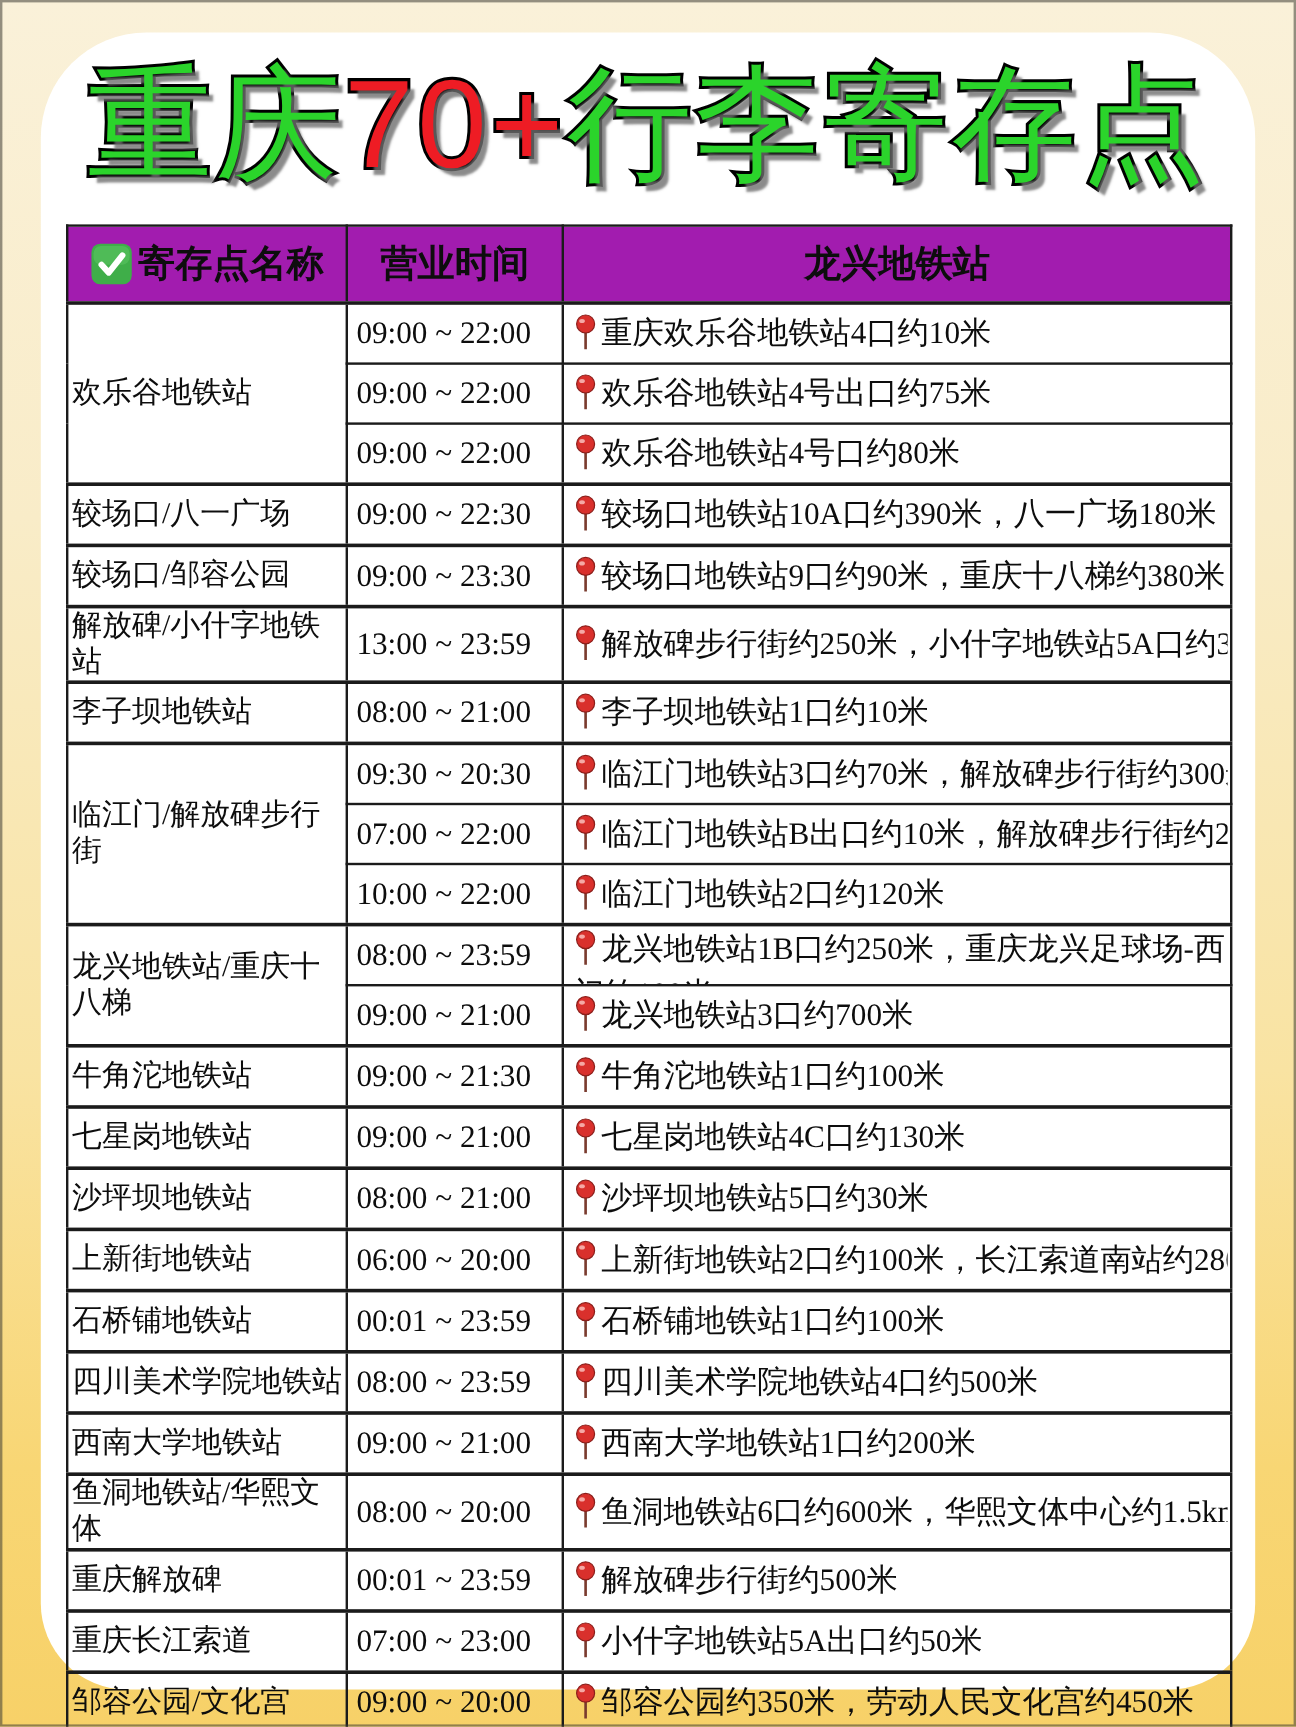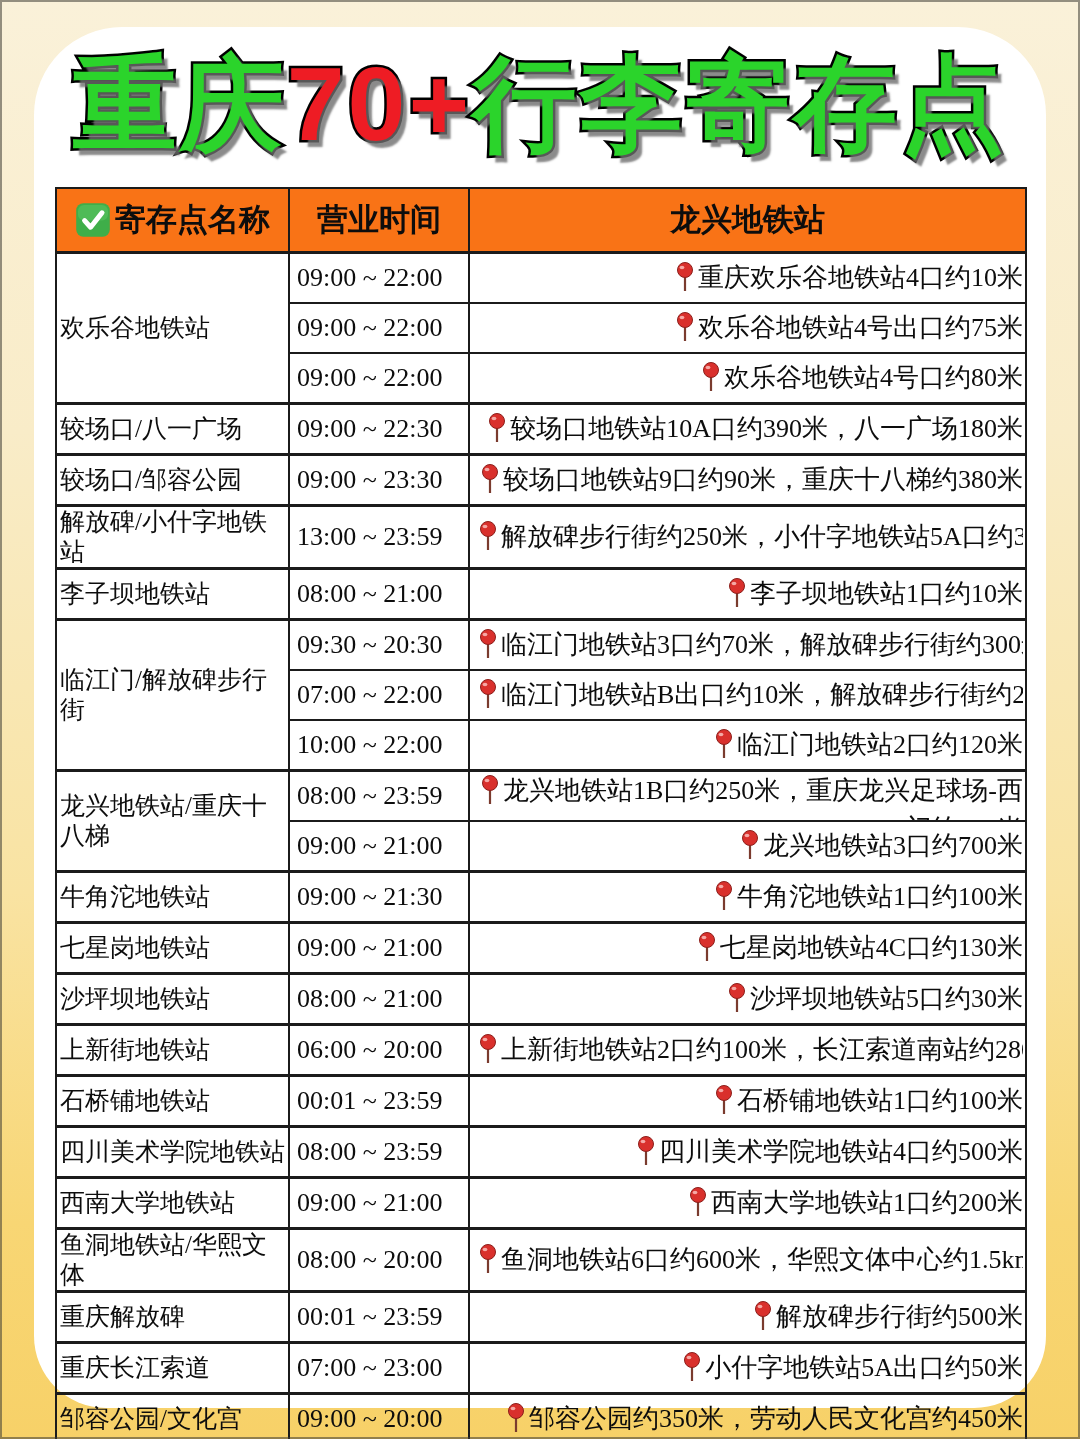--- a/index.html
+++ b/index.html
@@ -31,21 +31,21 @@
     border-radius: 88px 88px 72px 72px;
   }
   
   .title {
     position: absolute;
     top: 12px;
     left: 0;
     width: 100%;
     text-align: center;
     font-size: 104px;
-    font-weight: 700;
+    font-weight: 400;
     letter-spacing: 3px;
     line-height: 130px;
     white-space: nowrap;
     -webkit-text-stroke: 5px #000;
     paint-order: stroke fill;
     text-shadow: 6px 7px 2px rgba(110,110,110,.8);
   }
   .title .t-green { color: #2bd42b; }
   .title .t-red   { color: #ee1c24; }
   
@@ -61,21 +61,21 @@
   col.c-name { width: 233px; }
   col.c-time { width: 180px; }
   col.c-loc  { width: 557px; }
   th, td {
     border: 2px solid #1b1b1b;
     color: #0d0d0d;
     overflow: hidden;
   }
   thead tr { height: 64px; }
   th {
-    background: #f97316;
+    background: #a21caf;
     font-size: 31px;
     font-weight: bold;
     text-align: center;
     border-bottom-width: 3px;
     font-family: "Liberation Sans", sans-serif;
   }
   th .th-inner {
     display: flex;
     align-items: center;
     justify-content: center;
@@ -99,21 +99,21 @@
   td.time {
     font-size: 26px;
     padding: 0 2px 0 7px;
     white-space: nowrap;
     text-align: left;
     margin-left: 20px;
   }
   td.loc {
     font-size: 26px;
     padding: 0 2px 0 8px;
-    text-align: right;
+    text-align: left;
     vertical-align: middle;
   }
   .loc-inner {
     display: block;
     white-space: nowrap;
     overflow: hidden;
     line-height: 48px;
     max-height: 48px;
   }
   .loc-inner.wrap {

